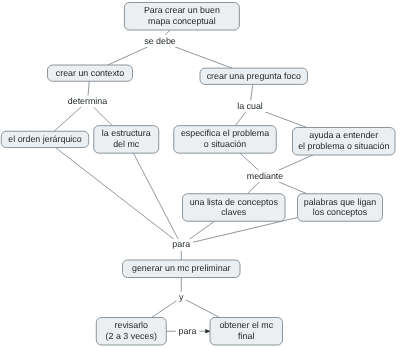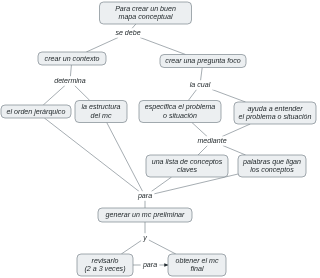--- a/index.html
+++ b/index.html
@@ -7,21 +7,20 @@
     padding: 0;
     background: #ffffff;
   }
   #canvas {
     position: relative;
     width: 320px;
     height: 278px;
     background: #ffffff;
     overflow: hidden;
     font-family: "Liberation Sans", sans-serif;
-    font-style: italic;
   }
   #map-svg {
     position: absolute;
     left: 0;
     top: 0;
     width: 320px;
     height: 278px;
   }
   .edge {
     stroke: #808a90;

